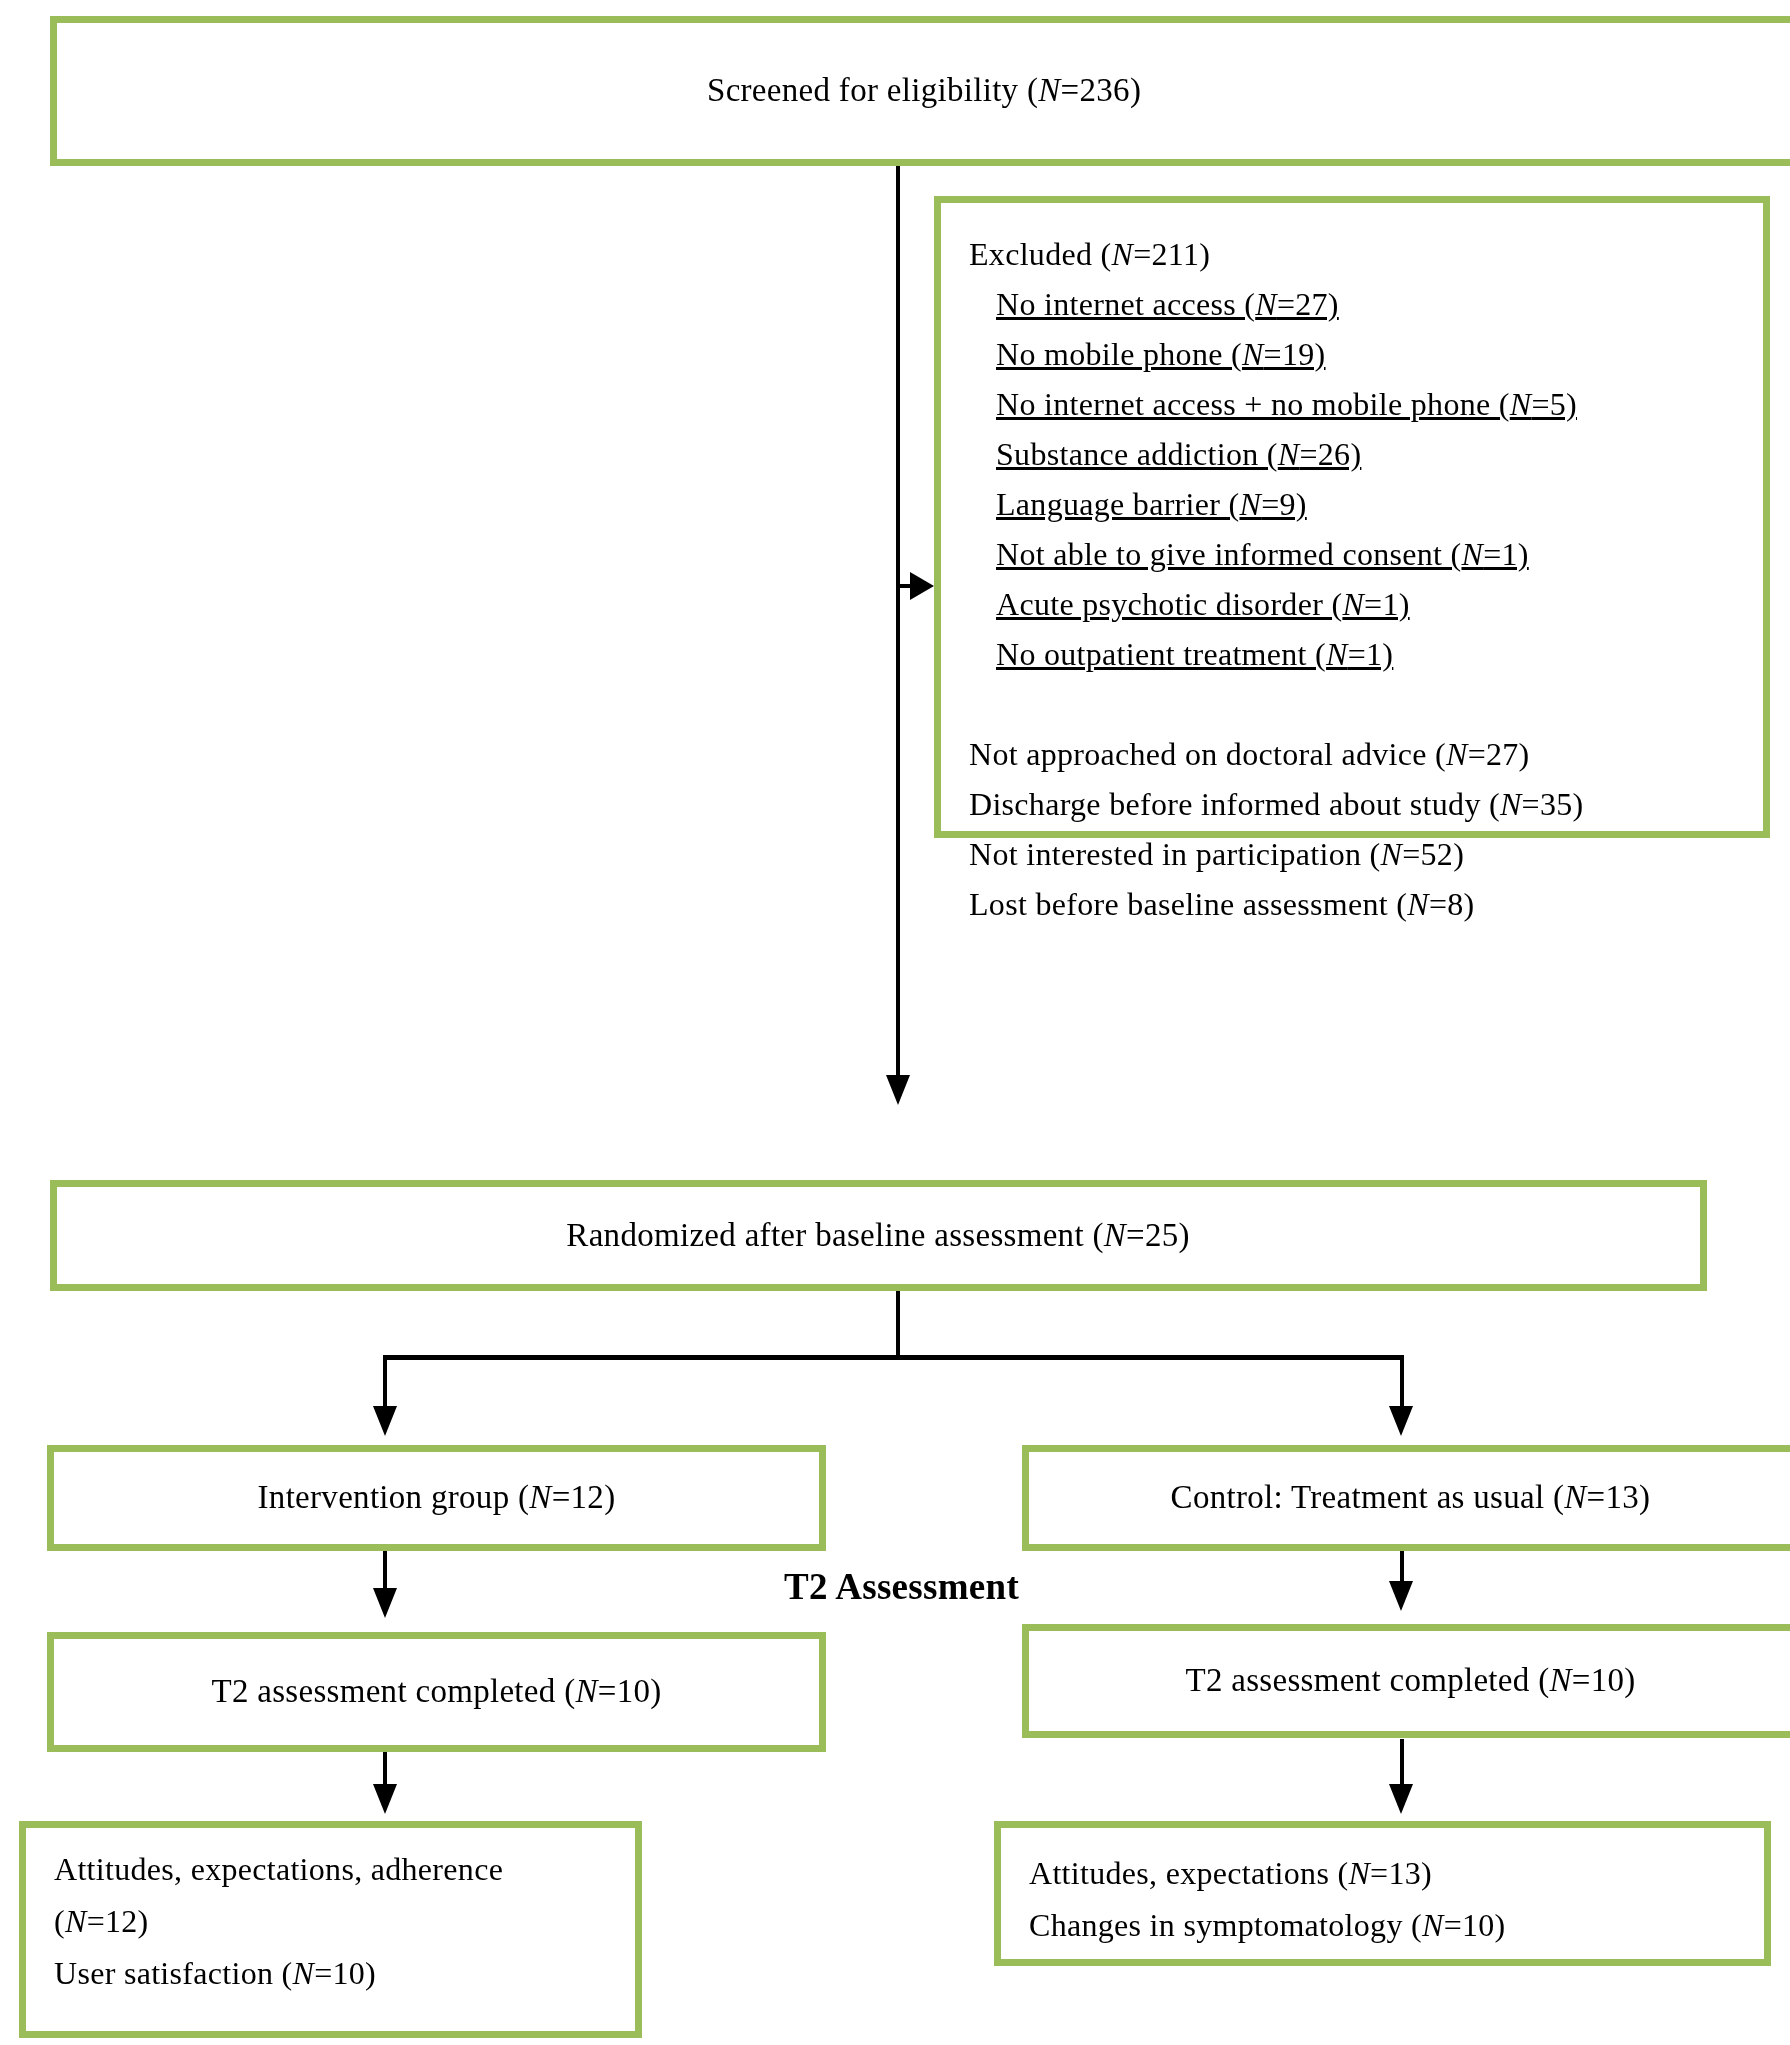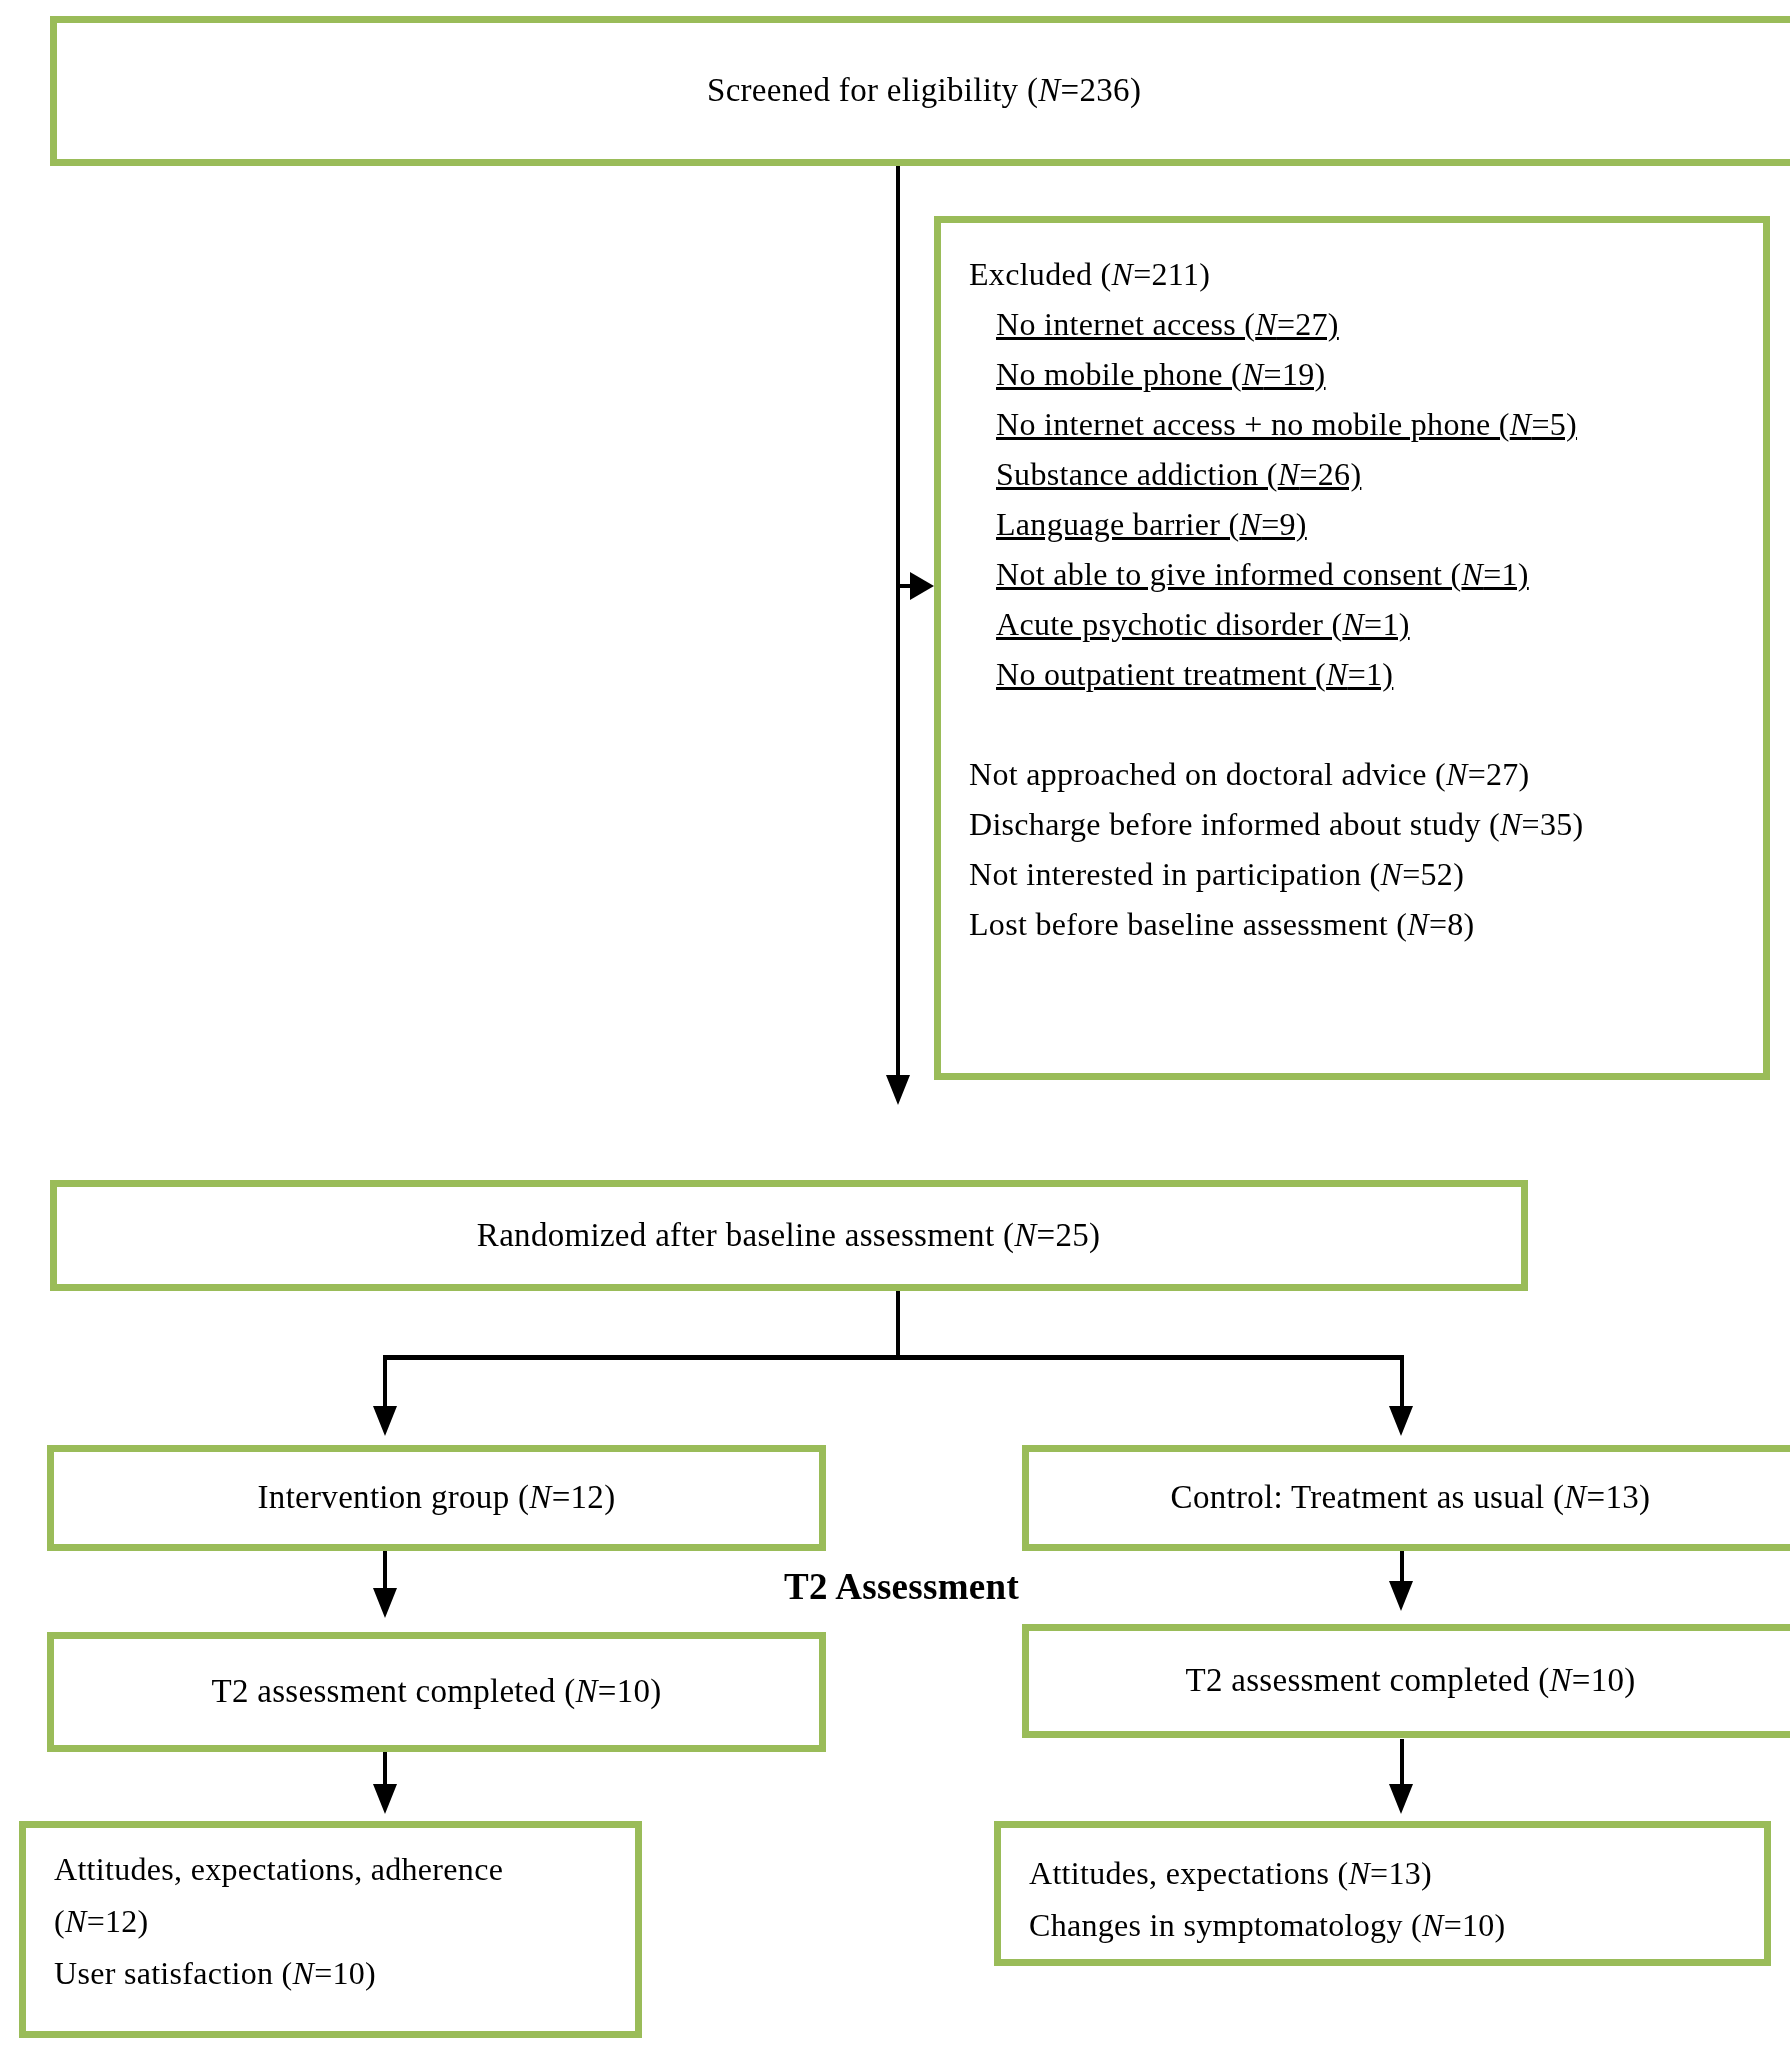--- a/index.html
+++ b/index.html
@@ -76,40 +76,40 @@
   <div class="fbox center" style="left:21.6px; top:16px; width:1749px; height:150px;">
     <div class="boxtext">Screened for eligibility (<i>N</i>=236)</div>
   </div>
 
   <div class="vline" style="left:896px; top:166px; width:3.8px; height:911px;"></div>
   <div class="arrow-down" style="left:886px; top:1075px;"></div>
 
   <div class="hline" style="left:897px; top:584px; width:15px; height:3.8px;"></div>
   <div class="arrow-right" style="left:910px; top:572px;"></div>
 
-  <div class="fbox" style="left:934px; top:216px; width:836px; height:864px; padding:26px 16px 0 28px;">
+  <div class="fbox" style="left:934px; top:196px; width:836px; height:642px; padding:26px 16px 0 28px;">
     <div class="listtext">
       <div class="ex-line">Excluded (<i>N</i>=211)</div>
       <div class="ex-line ind">No internet access (<i>N</i>=27)</div>
       <div class="ex-line ind">No mobile phone (<i>N</i>=19)</div>
       <div class="ex-line ind">No internet access + no mobile phone (<i>N</i>=5)</div>
       <div class="ex-line ind">Substance addiction (<i>N</i>=26)</div>
       <div class="ex-line ind">Language barrier (<i>N</i>=9)</div>
       <div class="ex-line ind">Not able to give informed consent (<i>N</i>=1)</div>
       <div class="ex-line ind">Acute psychotic disorder (<i>N</i>=1)</div>
       <div class="ex-line ind">No outpatient treatment (<i>N</i>=1)</div>
       <div class="ex-gap"></div>
       <div class="ex-line">Not approached on doctoral advice (<i>N</i>=27)</div>
       <div class="ex-line">Discharge before informed about study (<i>N</i>=35)</div>
       <div class="ex-line">Not interested in participation (<i>N</i>=52)</div>
       <div class="ex-line">Lost before baseline assessment (<i>N</i>=8)</div>
     </div>
   </div>
 
-  <div class="fbox center" style="left:21.6px; top:1180px; width:1478px; height:111px;">
+  <div class="fbox center" style="left:21.6px; top:1180px; width:1657px; height:111px;">
     <div class="boxtext">Randomized after baseline assessment (<i>N</i>=25)</div>
   </div>
 
   <div class="vline" style="left:896px; top:1291px; width:3.8px; height:68px;"></div>
   <div class="hline" style="left:383px; top:1355px; width:1021px; height:5.4px;"></div>
   <div class="vline" style="left:383px; top:1355px; width:3.8px; height:52px;"></div>
   <div class="arrow-down" style="left:373px; top:1406px;"></div>
   <div class="vline" style="left:1400px; top:1355px; width:3.8px; height:52px;"></div>
   <div class="arrow-down" style="left:1389px; top:1406px;"></div>
 

